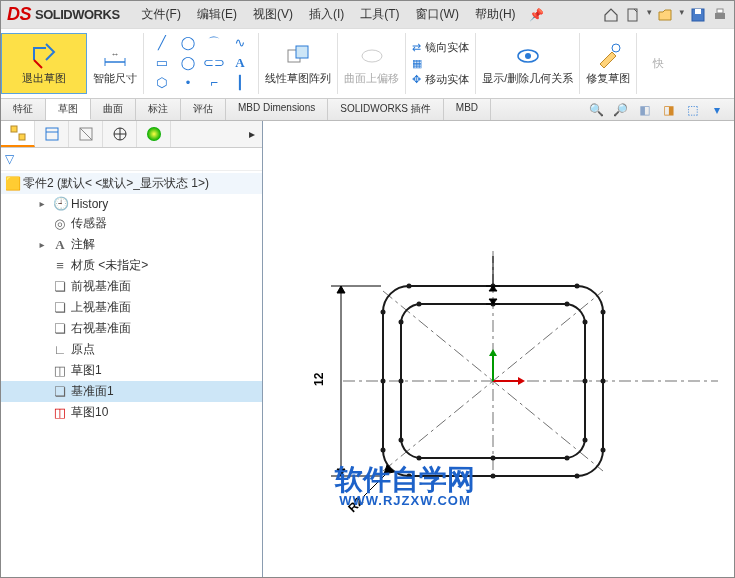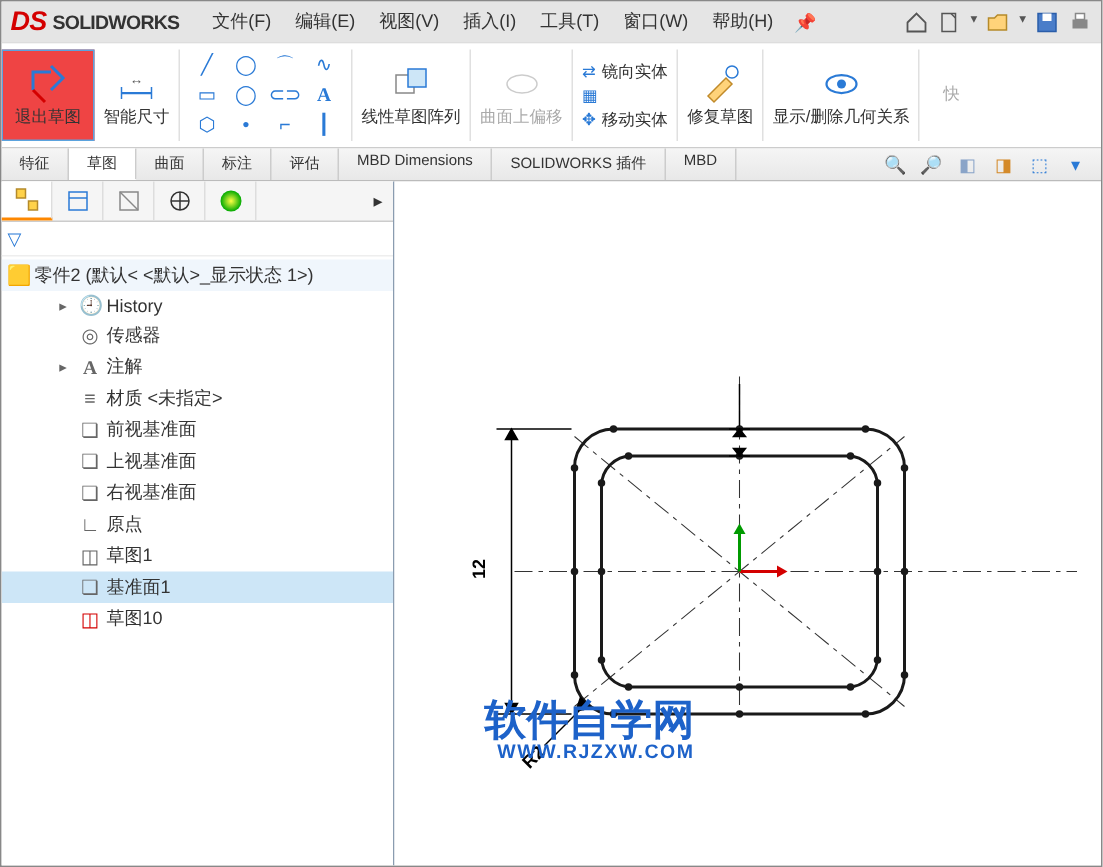--- a/index.html
+++ b/index.html
@@ -8,21 +8,21 @@
   .logo { display: flex; align-items: center; gap: 4px; font-weight: bold; font-size: 13px; letter-spacing: -0.5px; color: #333; }
   .logo-icon { color: #d40000; font-size: 18px; font-weight: bold; font-style: italic; }
   .menu-item { padding: 2px 6px; cursor: pointer; }
   .pin { color: #2a7ad6; margin: 0 4px; }
   .qat { display: flex; gap: 6px; margin-left: auto; }
   .qat-icon { width: 16px; height: 16px; display: inline-flex; align-items: center; justify-content: center; }
   .ribbon { display: flex; background: #fff; border-bottom: 1px solid #ccc; padding: 4px 0; height: 70px; }
   .rib-group { display: flex; flex-direction: column; align-items: center; justify-content: center; padding: 2px 6px; border-right: 1px solid #e0e0e0; text-align: center; font-size: 11px; line-height: 1.1; }
   .rib-group.big { min-width: 42px; }
   .rib-icon { width: 28px; height: 28px; margin-bottom: 2px; display: inline-flex; align-items: center; justify-content: center; }
-  .exit-sketch { background: #ef4444; border: 1px solid #5ba3de; padding: 2px 8px; }
+  .exit-sketch { background: #fde047; border: 1px solid #5ba3de; padding: 2px 20px; }
   .sketch-tool-grid { display: grid; grid-template-columns: repeat(4, 24px); grid-template-rows: repeat(3, 18px); gap: 2px; align-content: center; }
   .sketch-tool-grid span { display: inline-flex; align-items: center; justify-content: center; color: #2a7ad6; font-size: 13px; }
   .rib-sub { display: flex; flex-direction: column; align-items: flex-start; gap: 2px; font-size: 11px; padding: 0 6px; border-right: 1px solid #e0e0e0; justify-content: center; }
   .rib-sub div { display: flex; align-items: center; gap: 4px; }
   .tabs { display: flex; background: linear-gradient(#f5f5f5,#e8e8e8); border-bottom: 1px solid #bbb; height: 22px; }
   .tab { padding: 3px 12px; border-right: 1px solid #ccc; font-size: 10px; cursor: pointer; }
   .tab.active { background: #fff; border-bottom: 1px solid #fff; }
   .view-tools { margin-left: auto; display: flex; align-items: center; gap: 6px; padding-right: 8px; }
   .view-tools span { width: 18px; height: 18px; display: inline-flex; align-items: center; justify-content: center; }
   .body { display: flex; height: calc(578px - 28px - 70px - 22px - 2px); }
@@ -32,21 +32,21 @@
   .panel-tabs span.active { background: #fff; border-bottom: 2px solid #fd8700; }
   .filter-row { padding: 4px; border-bottom: 1px solid #eee; }
   .tree { flex: 1; overflow: auto; padding: 2px 0; font-size: 12px; }
   .tree-node { display: flex; align-items: center; padding: 2px 4px; gap: 4px; white-space: nowrap; }
   .tree-node.root { background: #f0f6fc; }
   .tree-node.child { padding-left: 34px; }
   .tree-node.selected { background: #cde6f7; }
   .tree-node .tw, .tree-node .ic { width: 14px; text-align: center; font-size: 10px; color: #666; }
   .tree-node .ic { font-size: 13px; }
   .canvas { flex: 1; position: relative; background: #fff; }
-  .watermark { position: absolute; left: 60px; bottom: 70px; font-size: 28px; font-weight: bold; color: #1d62c9; text-align: right; line-height: 1; pointer-events: none; }
+  .watermark { position: absolute; left: 72px; bottom: 70px; font-size: 28px; font-weight: bold; color: #1d62c9; text-align: center; line-height: 1; pointer-events: none; }
   .watermark .sub { font-size: 13px; letter-spacing: 1px; color: #1d62c9; }
   svg.sketch { position: absolute; inset: 0; }
 </style>
 </head>
 <body>
 
 <div class="menubar">
   <div class="logo">
     <span class="logo-icon">DS</span>
     <span>SOLIDWORKS</span>
@@ -157,34 +157,34 @@
         <span style="color:#2a7ad6">▦</span>
       </div>
     <div>
         <span style="color:#2a7ad6">✥</span>
         <span>移动实体</span>
       </div>
   </div>
   <div class="rib-group big">
     <span class="rib-icon">
         <svg width="28" height="28">
+          <ellipse cx="14" cy="14" rx="10" ry="6" fill="none" stroke="#2a7ad6" stroke-width="1.5"></ellipse>
+          <circle cx="14" cy="14" r="3" fill="#2a7ad6"></circle>
+        </svg>
+      </span>
+    <span>显示/删除几何关系</span>
+  </div>
+  <div class="rib-group big">
+    <span class="rib-icon">
+        <svg width="28" height="28">
           <path d="M6 22 L18 10 L22 14 L10 26 Z" fill="#ffd37a" stroke="#c08a2a"></path>
           <circle cx="22" cy="6" r="4" fill="none" stroke="#2a7ad6"></circle>
         </svg>
       </span>
     <span>修复草图</span>
-  </div>
-  <div class="rib-group big">
-    <span class="rib-icon">
-        <svg width="28" height="28">
-          <ellipse cx="14" cy="14" rx="10" ry="6" fill="none" stroke="#2a7ad6" stroke-width="1.5"></ellipse>
-          <circle cx="14" cy="14" r="3" fill="#2a7ad6"></circle>
-        </svg>
-      </span>
-    <span>显示/删除几何关系</span>
   </div>
   <div class="rib-group big" style="border-right:none;color:#aaa">
     <span>快</span>
   </div>
 </div>
 
 <div class="tabs">
   <span class="tab">特征</span>
   <span class="tab active">草图</span>
   <span class="tab">曲面</span>

